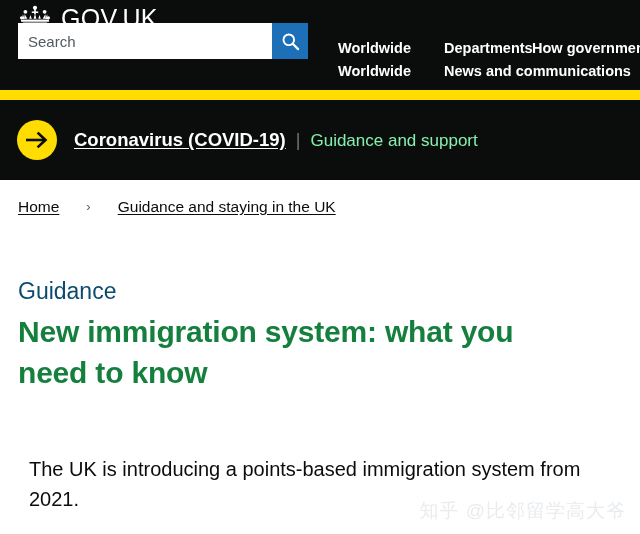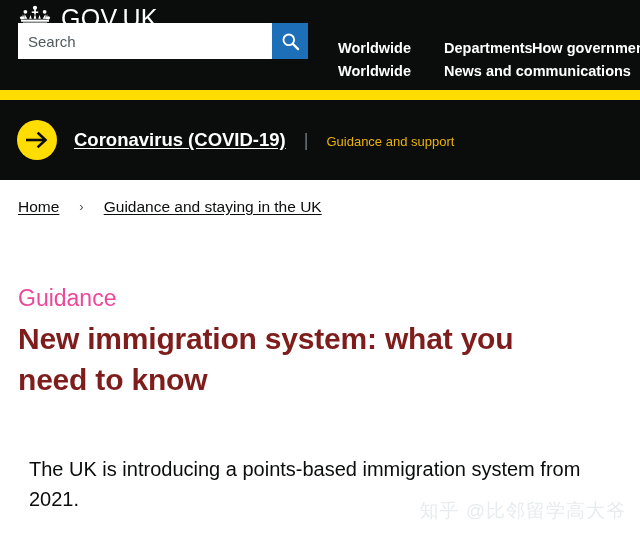--- a/index.html
+++ b/index.html
@@ -141,50 +141,50 @@
     background: #fd0;
     display: flex;
     align-items: center;
     justify-content: center;
   }
   .covid-arrow svg { display: block; }
   .covid-text {
     margin-left: 17px;
     display: flex;
     align-items: baseline;
-    gap: 18px;
+    gap: 10px;
     white-space: nowrap;
   }
   .covid-link {
     color: #ffffff;
     font-size: 18.5px;
     font-weight: bold;
     text-decoration: underline;
     text-underline-offset: 2px;
     white-space: nowrap;
   }
   .covid-sep {
     color: #6f777b;
     font-size: 18px;
     font-weight: 400;
   }
   .covid-sub {
-    color: #eab308;
-    font-size: 13px;
+    color: #86efac;
+    font-size: 17px;
     font-weight: 400;
     white-space: nowrap;
   }
 
   
   .breadcrumbs {
     position: absolute;
     left: 18px; top: 198px;
     display: flex;
     align-items: center;
-    gap: 20px;
+    gap: 27px;
     white-space: nowrap;
   }
   .breadcrumbs a {
     color: #0b0c0c;
     font-size: 15.5px;
     text-decoration: underline;
     text-underline-offset: 2px;
     white-space: nowrap;
   }
   .crumb-sep {
@@ -194,28 +194,28 @@
     transform: translateY(-1px);
   }
 
   
   .main {
     position: absolute;
     left: 18px; top: 278px;
     width: 600px;
   }
   .doc-type {
-    color: #ec4899;
+    color: #0c4a6e;
     font-size: 23px;
     line-height: 27px;
     font-weight: 400;
-    margin: 7px 0 6px 0;
+    margin: 0 0 6px 0;
   }
   .doc-title {
-    color: #7f1d1d;
+    color: #15803d;
     font-size: 30px;
     line-height: 41px;
     font-weight: bold;
     margin: 0;
     max-width: 560px;
     letter-spacing: -0.2px;
   }
   .doc-lead {
     position: absolute;
     left: 18px; top: 443px;

